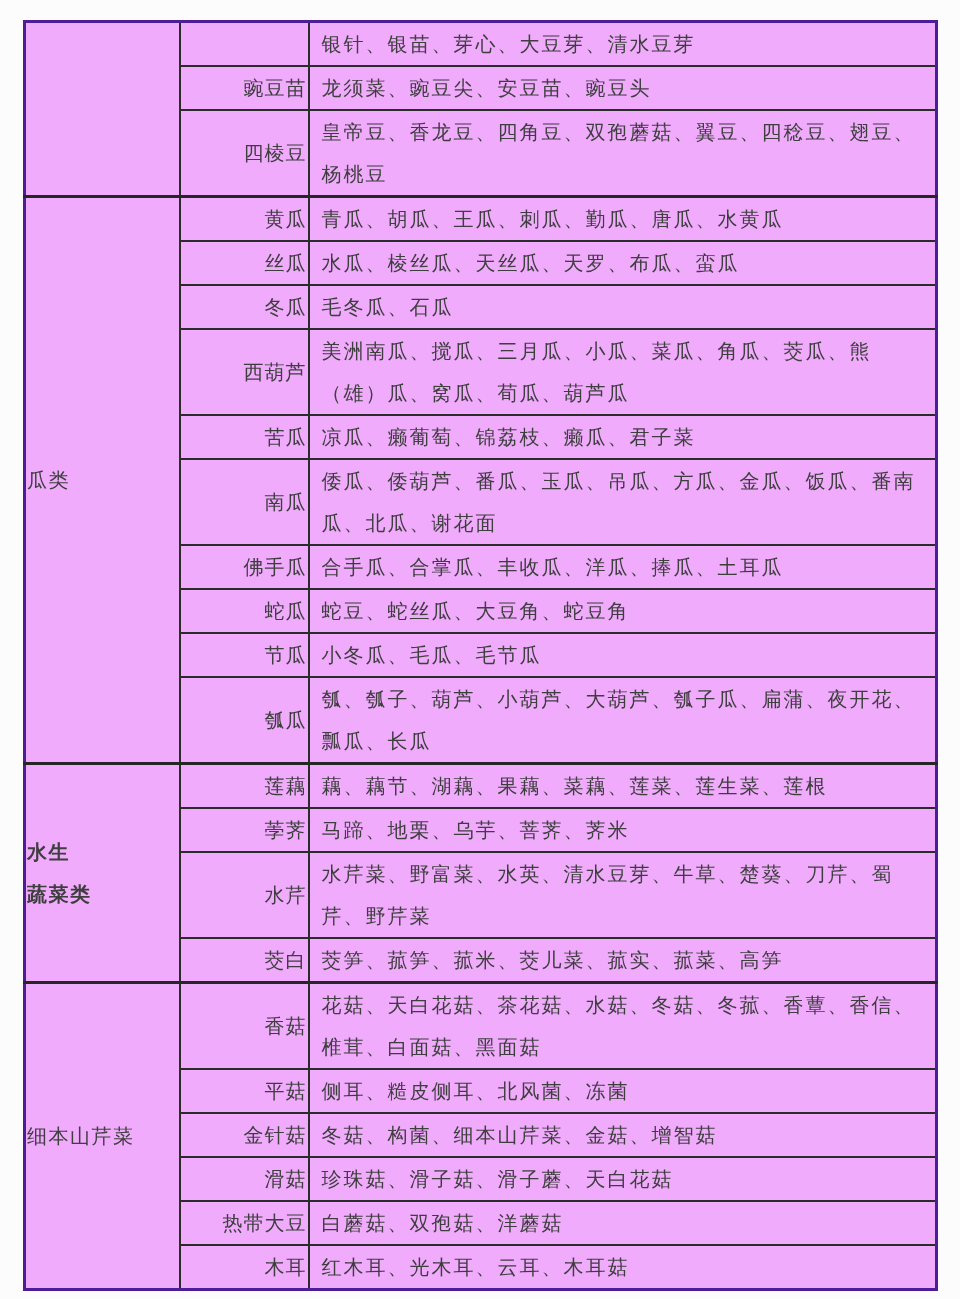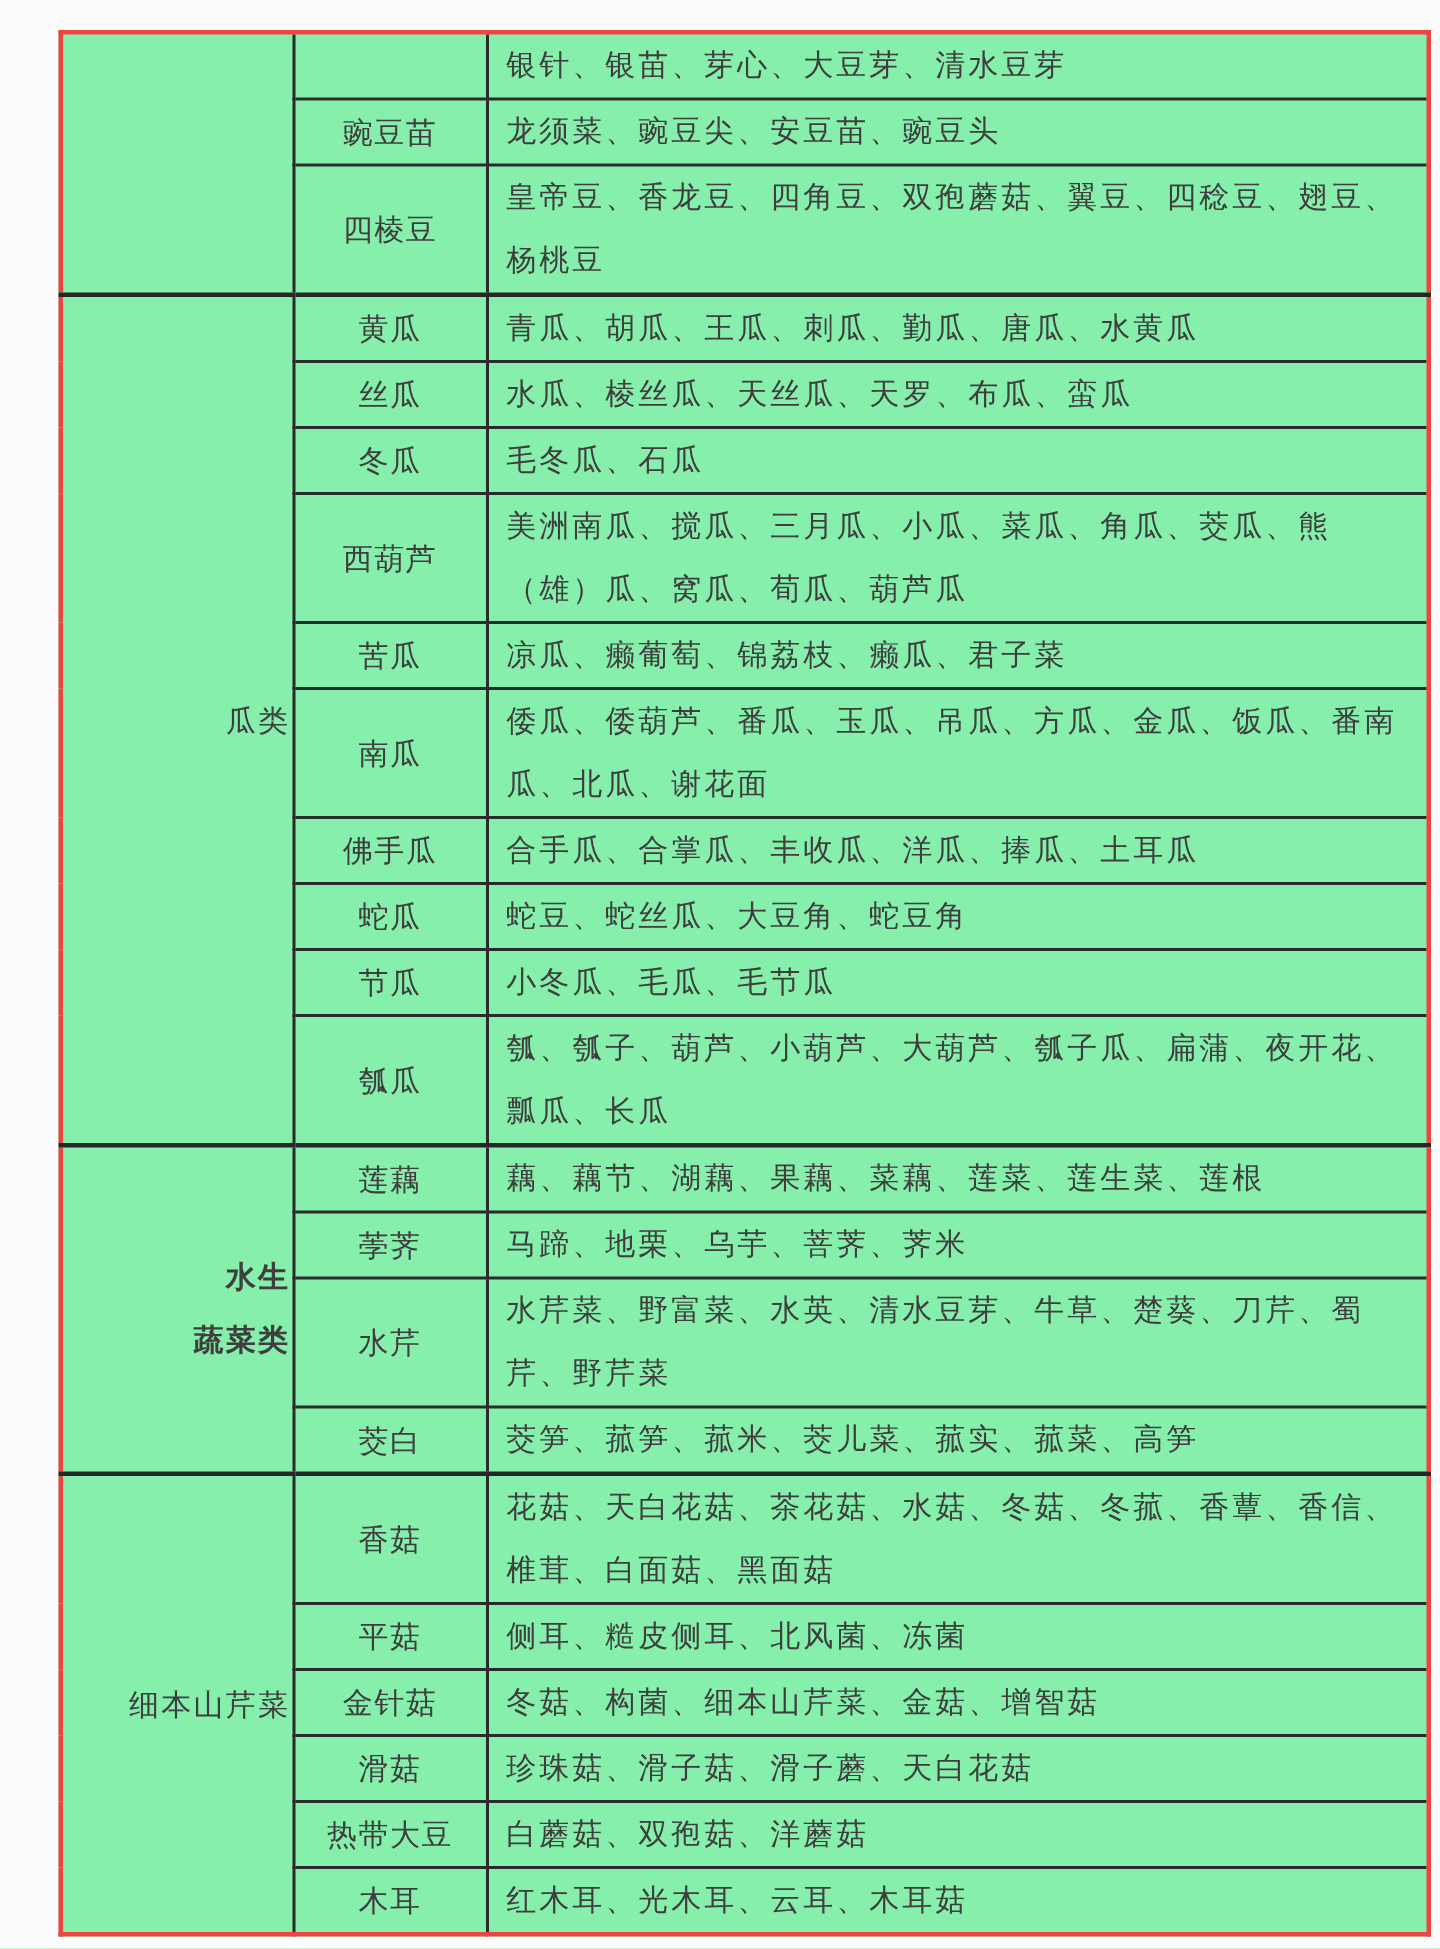--- a/index.html
+++ b/index.html
@@ -19,40 +19,39 @@
     width: 960px;
     height: 1299px;
   }
   table.alias-table {
     position: absolute;
     left: 23px;
     top: 20px;
     width: 912px;
     border-collapse: collapse;
     table-layout: fixed;
-    background: #86efac;
-    border: 3px solid #ef4444;
-    margin-left: 16px;
+    background: #f0abfc;
+    border: 3px solid #4c1d95;
   }
   td {
     border: 2px solid #2b2b2b;
     font-size: 20px;
     vertical-align: middle;
     overflow: hidden;
   }
   tr.single { height: 44px; }
   tr.double { height: 84px; }
   tr.group-start td { border-top: 3px solid #262626; }
   td.cat {
-    text-align: right;
+    text-align: left;
     letter-spacing: 1.5px;
   }
   td.cat div { line-height: 42px; font-weight: bold; }
   td.name {
-    text-align: center;
+    text-align: right;
     letter-spacing: 1px;
   }
   td.alias {
     text-align: left;
     padding: 0 12px;
     line-height: 42px;
     letter-spacing: 2px;
   }
 </style>
 </head>

